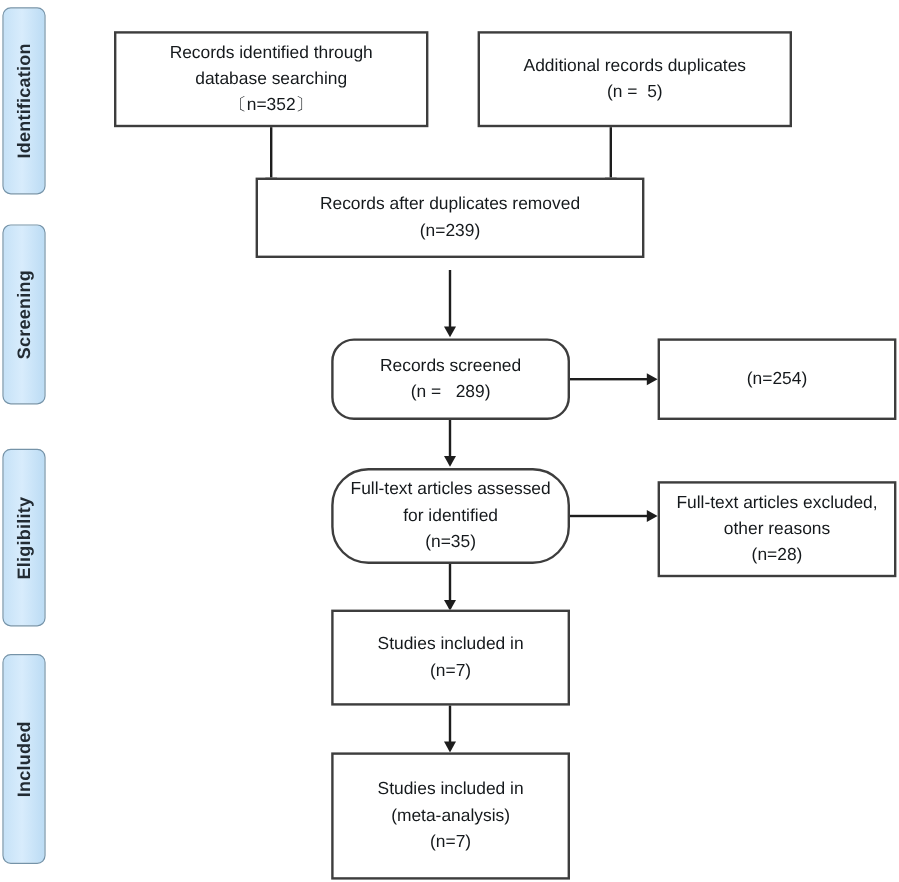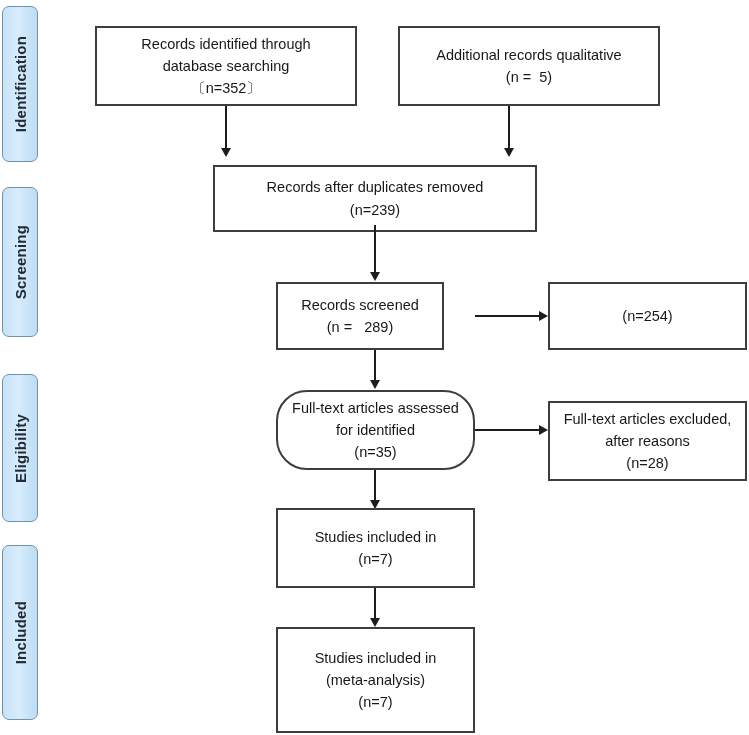--- a/index.html
+++ b/index.html
@@ -114,39 +114,39 @@
     <span class="stage-label">Included</span>
   </div>
 
   <div class="flow-box" style="left:95px; top:26px; width:262px; height:80px;">
     <span class="line">Records identified through</span>
     <span class="line">database searching</span>
     <span class="line">〔n=352〕</span>
   </div>
 
   <div class="flow-box" style="left:398px; top:26px; width:262px; height:80px;">
-    <span class="line">Additional records qualitative</span>
+    <span class="line">Additional records duplicates</span>
     <span class="line">(n =  5)</span>
   </div>
 
   <div class="conn conn-v" style="left:225px; top:106px; height:44px;"></div>
   <div class="arrowhead-down" style="left:221px; top:148px;"></div>
 
   <div class="conn conn-v" style="left:508px; top:106px; height:44px;"></div>
   <div class="arrowhead-down" style="left:504px; top:148px;"></div>
 
-  <div class="flow-box" style="left:213px; top:165px; width:324px; height:67px;">
+  <div class="flow-box" style="left:213px; top:148px; width:324px; height:67px;">
     <span class="line">Records after duplicates removed</span>
     <span class="line">(n=239)</span>
   </div>
 
   <div class="conn conn-v" style="left:374px; top:225px; height:49px;"></div>
   <div class="arrowhead-down" style="left:370px; top:272px;"></div>
 
-  <div class="flow-box" style="left:276px; top:282px; width:168px; height:68px;">
+  <div class="flow-box" style="left:276px; top:282px; width:199px; height:68px;border-radius:19px;">
     <span class="line">Records screened</span>
     <span class="line">(n =   289)</span>
   </div>
 
   <div class="flow-box" style="left:548px; top:282px; width:199px; height:68px;">
     <span class="line">(n=254)</span>
   </div>
 
   <div class="conn conn-h" style="left:475px; top:315px; width:66px;"></div>
   <div class="arrowhead-right" style="left:539px; top:311px;"></div>
@@ -155,21 +155,21 @@
   <div class="arrowhead-down" style="left:370px; top:380px;"></div>
 
   <div class="flow-box" style="left:276px; top:390px; width:199px; height:80px;border-radius:31px;">
     <span class="line">Full-text articles assessed</span>
     <span class="line">for identified</span>
     <span class="line">(n=35)</span>
   </div>
 
   <div class="flow-box" style="left:548px; top:401px; width:199px; height:80px;">
     <span class="line">Full-text articles excluded,</span>
-    <span class="line">after reasons</span>
+    <span class="line">other reasons</span>
     <span class="line">(n=28)</span>
   </div>
 
   <div class="conn conn-h" style="left:475px; top:429px; width:66px;"></div>
   <div class="arrowhead-right" style="left:539px; top:425px;"></div>
 
   <div class="conn conn-v" style="left:374px; top:470px; height:32px;"></div>
   <div class="arrowhead-down" style="left:370px; top:500px;"></div>
 
   <div class="flow-box" style="left:276px; top:508px; width:199px; height:80px;">

